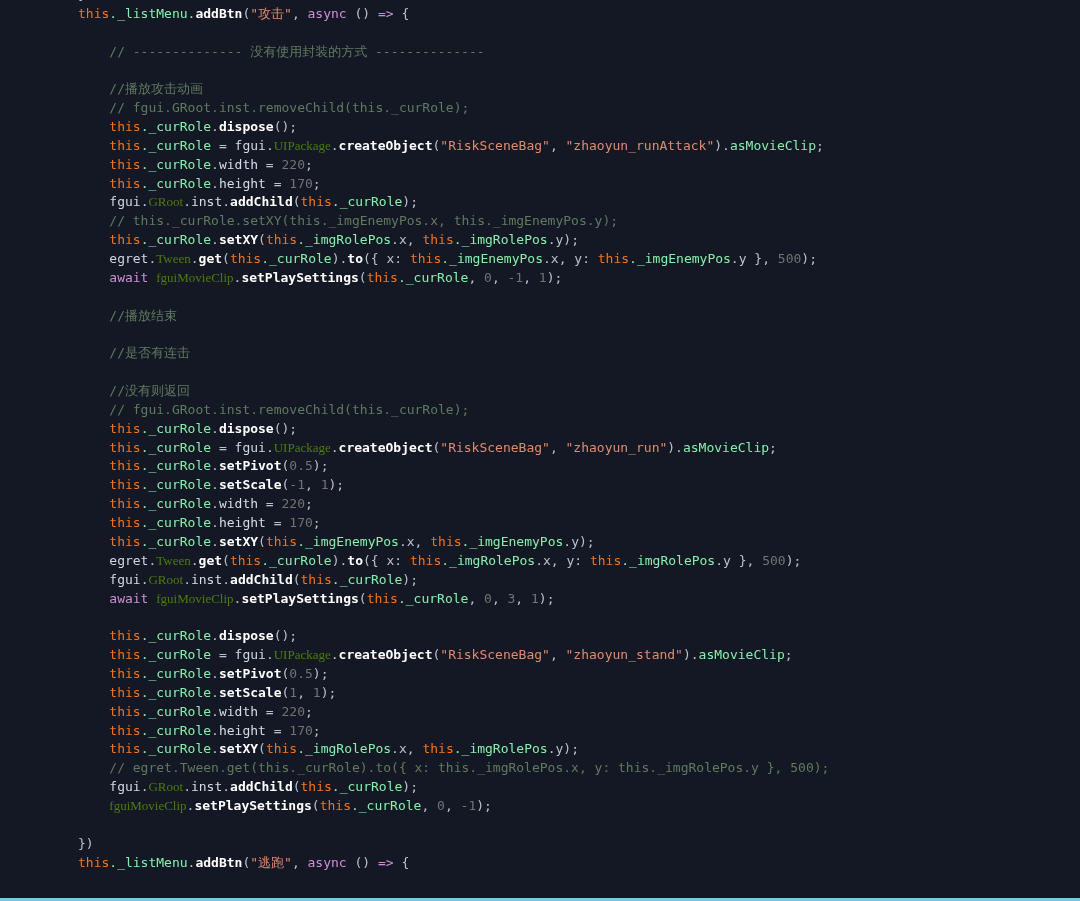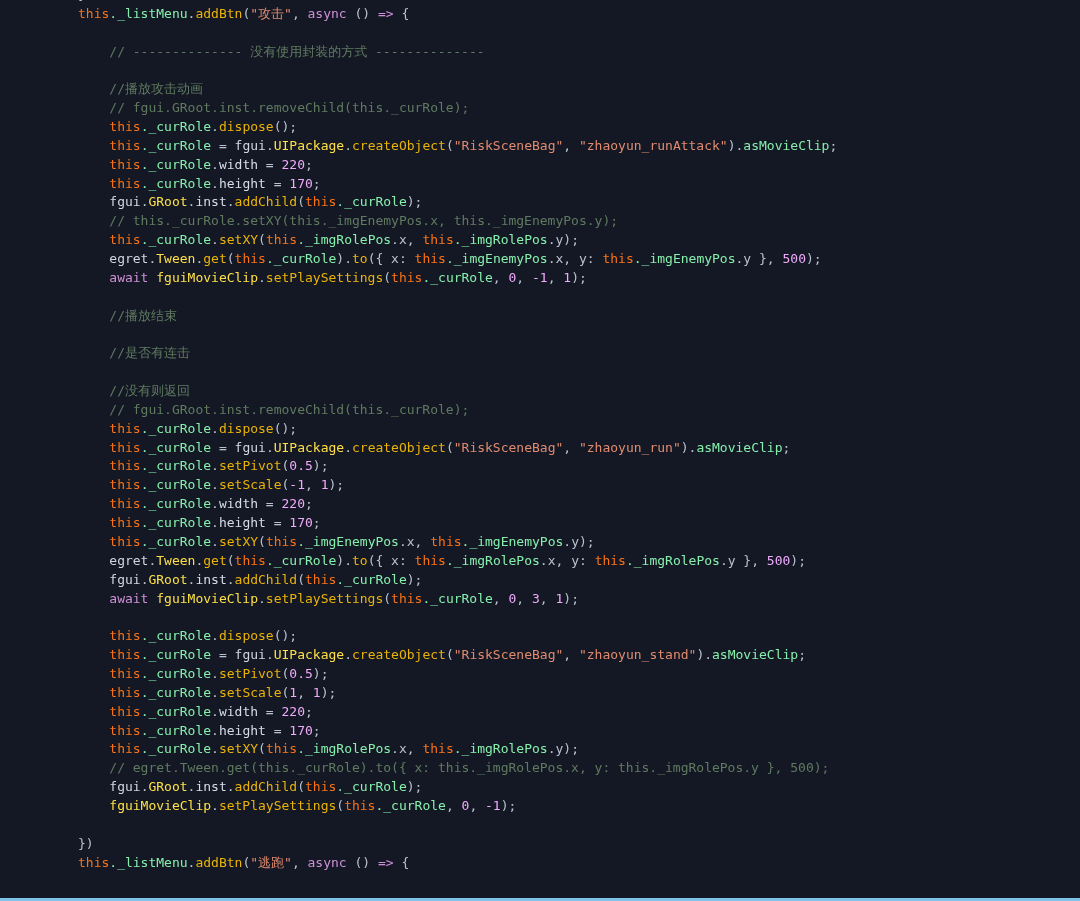--- a/index.html
+++ b/index.html
@@ -42,27 +42,27 @@
     height: 18.87px;
     padding-left: 78px;
     color: #c8d0e0;
     white-space: pre;
   }
   
   .kw     { color: #cf8fd8; text-align: right; }  
   .thisk  { color: #f97316; }  
   .ident  { color: #d6dcea; margin-top: 44px; }  
   .prop   { color: #86efac; }  
-  .fn     { color: #eab308; }  
+  .fn     { color: #ffffff; font-weight: bold; }  
   .str    { color: #e08b6f; }  
-  .num    { color: #f0abfc; }  
+  .num    { color: #737373; }  
   .cmt    { color: #5f7a5f; }  
   .punc   { color: #b9c2d0; }  
   .obj    { color: #cfd6e4; }  
-  .cls    { color: #fde047; }  
+  .cls    { color: #4d7c0f; font-family: Liberation Serif, serif; }  
   #status-bar {
     position: absolute;
     left: 0;
     bottom: 0;
     width: 1080px;
     height: 3px;
     background: #7fc3e8;
   }
 </style>
 </head>

